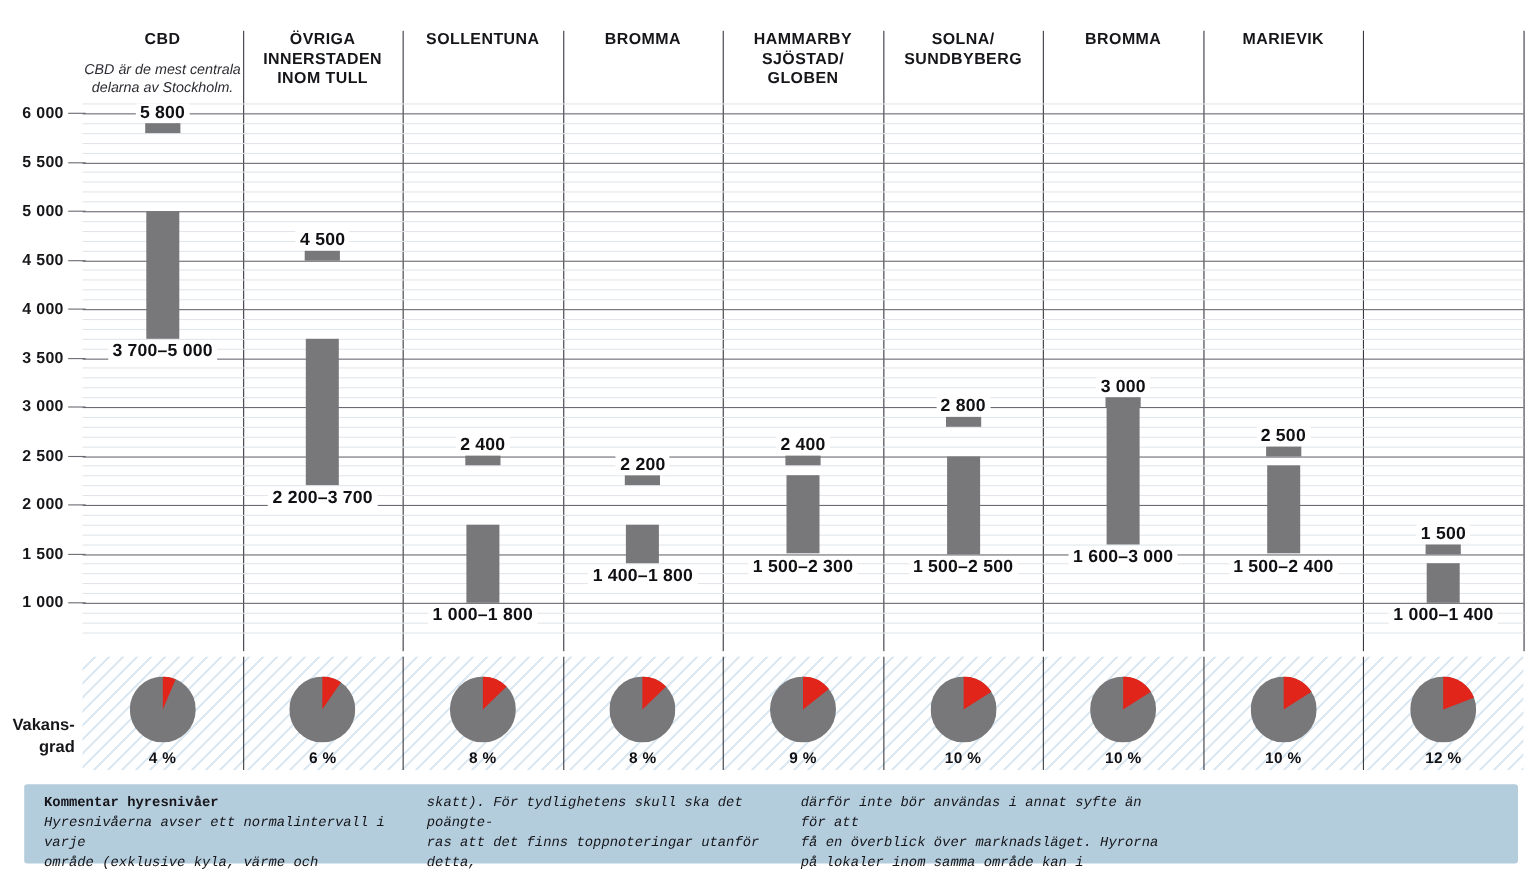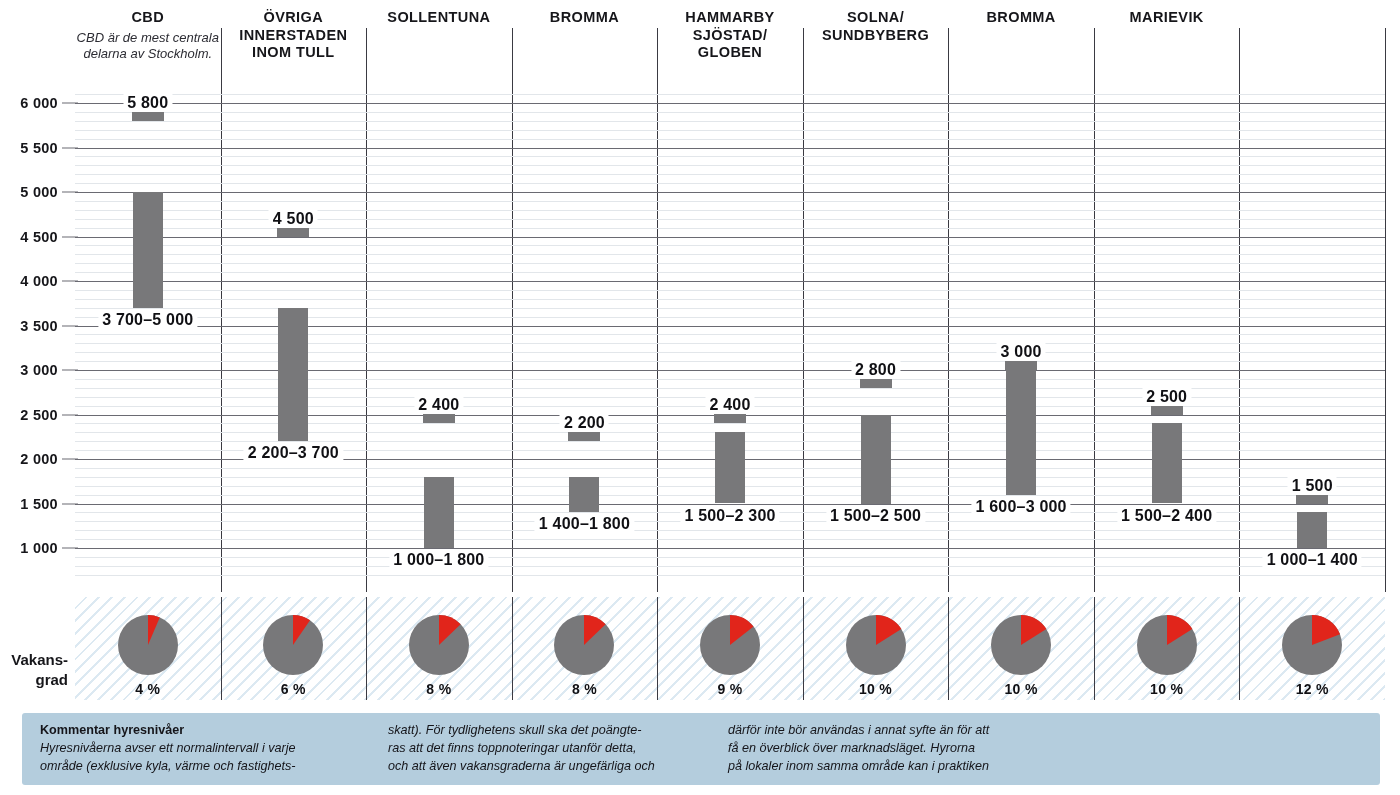--- a/index.html
+++ b/index.html
@@ -8,22 +8,22 @@
     background: #ffffff;
     font-family: "Liberation Sans", sans-serif;
     overflow: hidden;
   }
   #root { position: relative; width: 1400px; height: 795px; }
 
   
   .col-head {
     position: absolute; top: 0; height: 88px;
     display: flex; flex-direction: column;
-    align-items: center; justify-content: flex-start;
-    padding-top: 9px; text-align: center;
+    align-items: center; justify-content: space-between;
+    padding-top: 28px; text-align: center;
   }
   .col-head .title {
     font-size: 14.5px; font-weight: bold; letter-spacing: .4px;
     color: #16161a; line-height: 1.22; white-space: pre-line;
   }
   .col-head .sub {
     font-size: 13px; font-style: italic; color: #2c2c33;
     line-height: 1.26; margin-top: 3px; white-space: pre-line;
   }
   .col-div {
@@ -82,21 +82,21 @@
     letter-spacing: .3px;
   }
 
   
   #footer {
     position: absolute;
     background: #b4cddd;
     border-radius: 3px;
     display: flex;
   }
-  .fcol { padding: 9px 0 9px 4px; }
+  .fcol { padding: 9px 0 9px 4px; font-family: Liberation Mono, monospace; }
   .fcol .fhead {
     font-size: 12.6px; font-weight: bold; color: #15151a;
     line-height: 1.42;
   }
   .fcol .fbody {
     font-size: 12.6px; font-style: italic; color: #15151a;
     line-height: 1.42; white-space: pre-line;
   }
   .sup { font-size: 9px; vertical-align: super; }
 </style>

